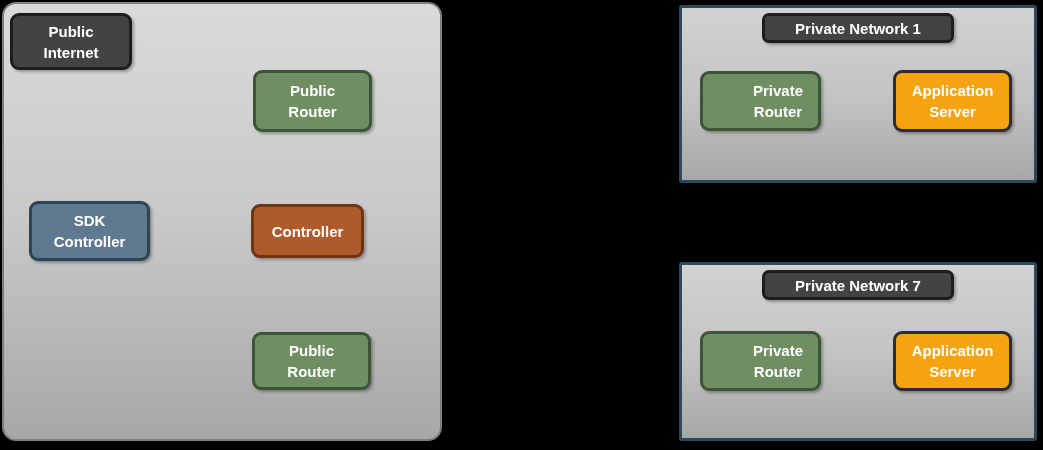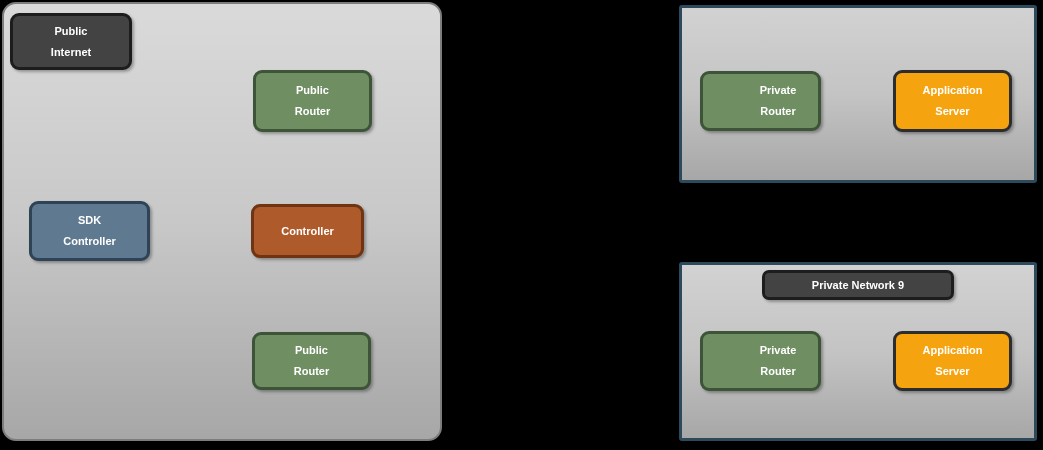--- a/index.html
+++ b/index.html
@@ -46,21 +46,21 @@
     display: flex;
     align-items: center;
     justify-content: center;
     text-align: center;
     border-radius: 9px;
     box-shadow: 2px 2px 3px rgba(0,0,0,0.3);
   }
   .node .label {
     color: #ffffff;
     font-weight: bold;
-    font-size: 11px;
+    font-size: 15px;
     line-height: 21px;
     white-space: pre-line;
   }
   .node.dark    { background: #434343; border: 3px solid #1d1d1d; }
   .node.green   { background: #6f8f63; border: 3px solid #3e5438; }
   .node.slate   { background: #5f7a90; border: 3px solid #2f4357; }
   .node.rust    { background: #af5a2b; border: 3px solid #6e3413; }
   .node.orange  { background: #f5a40f; border: 3px solid #2d2d2d; }
 
   
@@ -98,33 +98,36 @@
     <div class="node rust controller">
       <span class="label">Controller</span>
     </div>
     <div class="node green public-router-bottom">
       <span class="label">Public
 Router</span>
     </div>
   </section>
 
   <section class="panel private pn1">
+    <div class="node dark net-title">
+      <span class="label">Private Network 1</span>
+    </div>
     <div class="node green private-router">
       <span class="label">Private
 Router</span>
     </div>
     <div class="node orange application-server">
       <span class="label">Application
 Server</span>
     </div>
   </section>
 
   <section class="panel private pn2">
     <div class="node dark net-title">
-      <span class="label">Private Network 9</span>
+      <span class="label">Private Network 7</span>
     </div>
     <div class="node green private-router">
       <span class="label">Private
 Router</span>
     </div>
     <div class="node orange application-server">
       <span class="label">Application
 Server</span>
     </div>
   </section>

